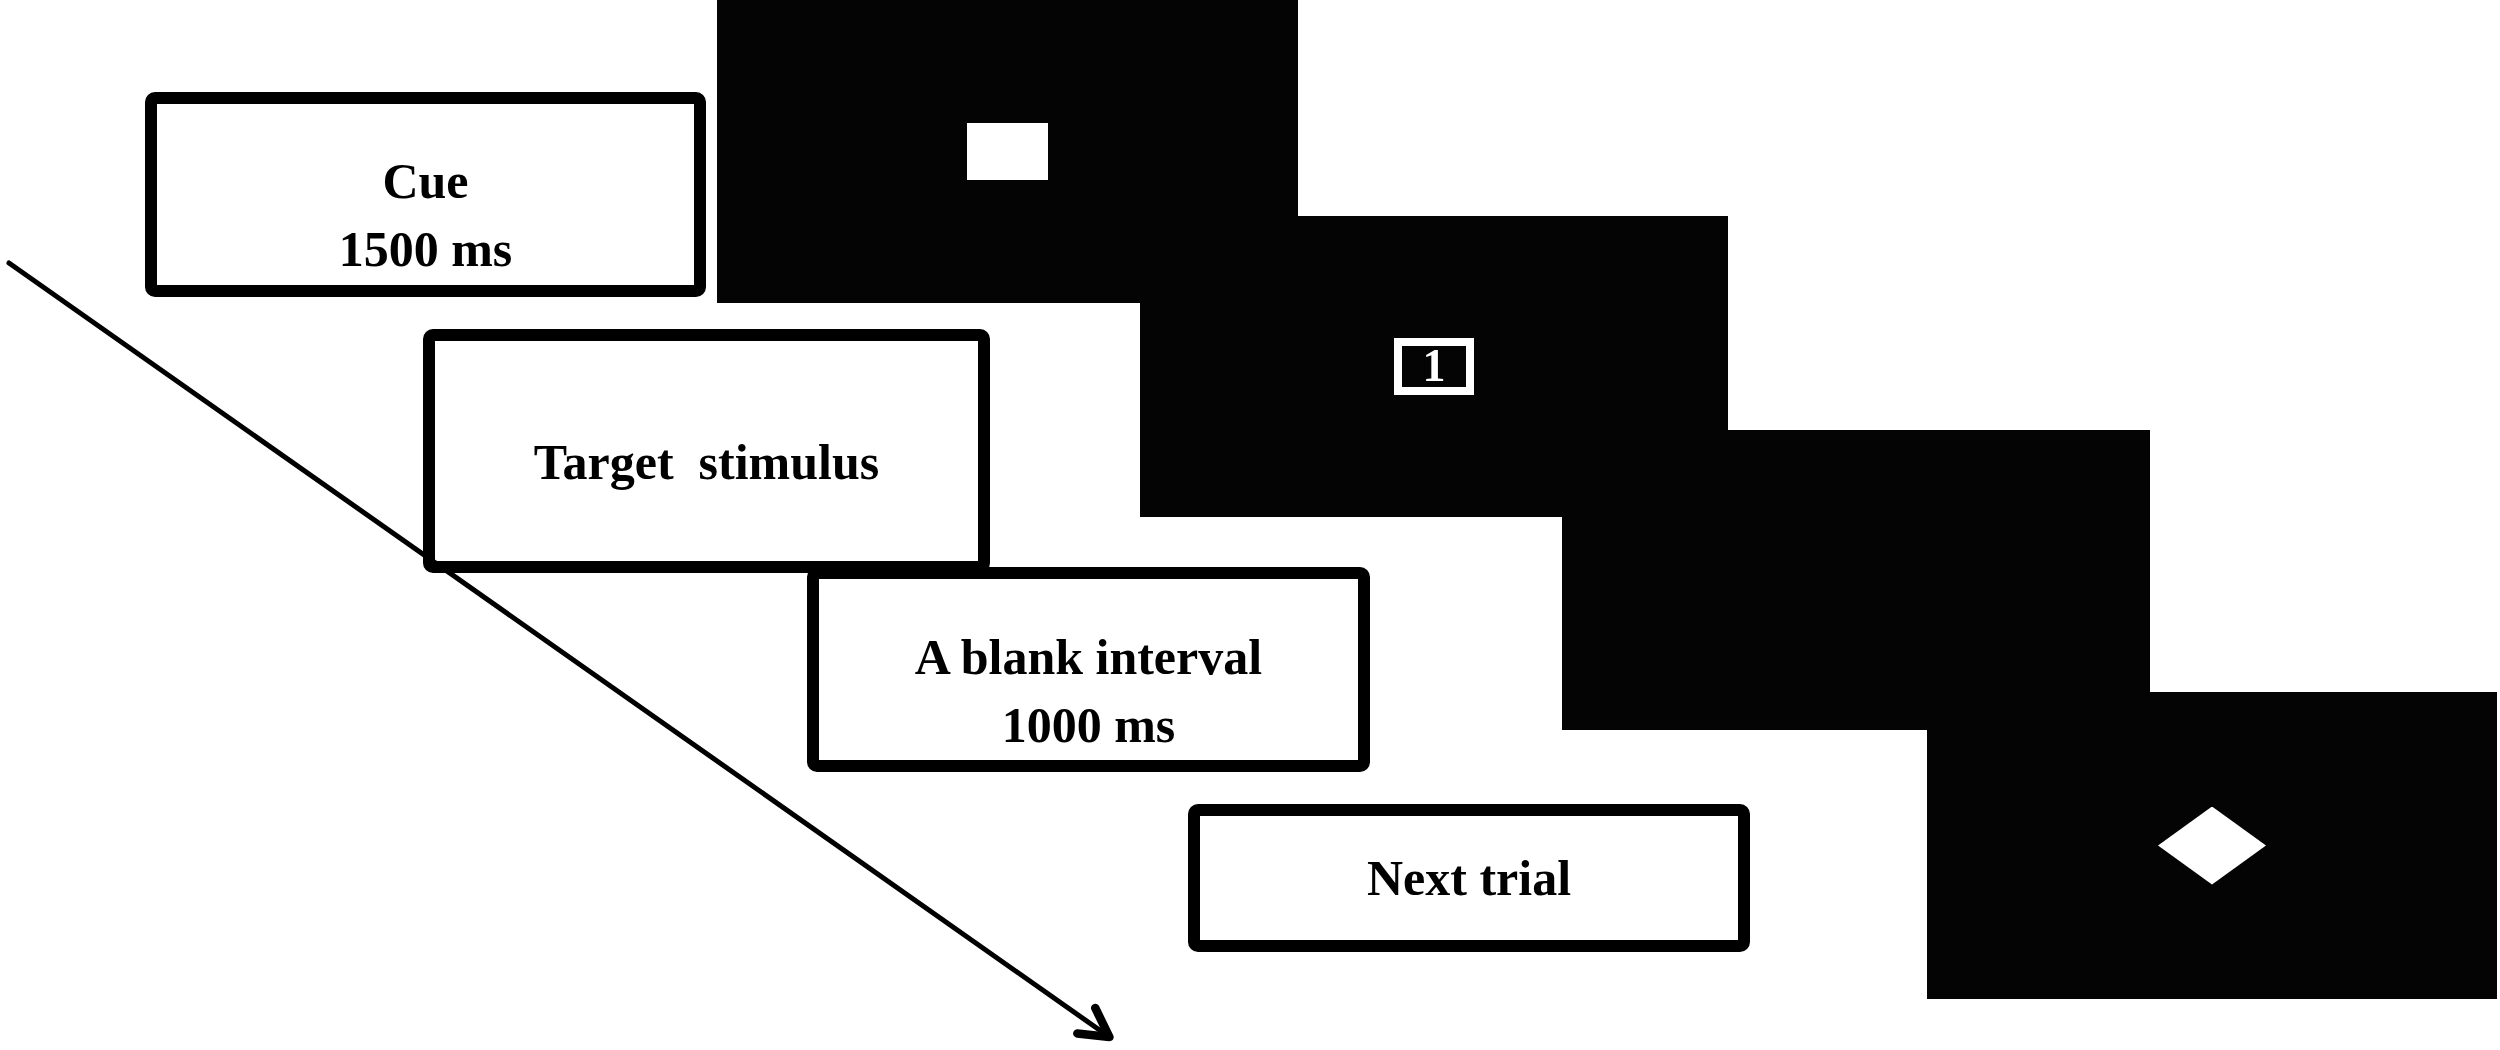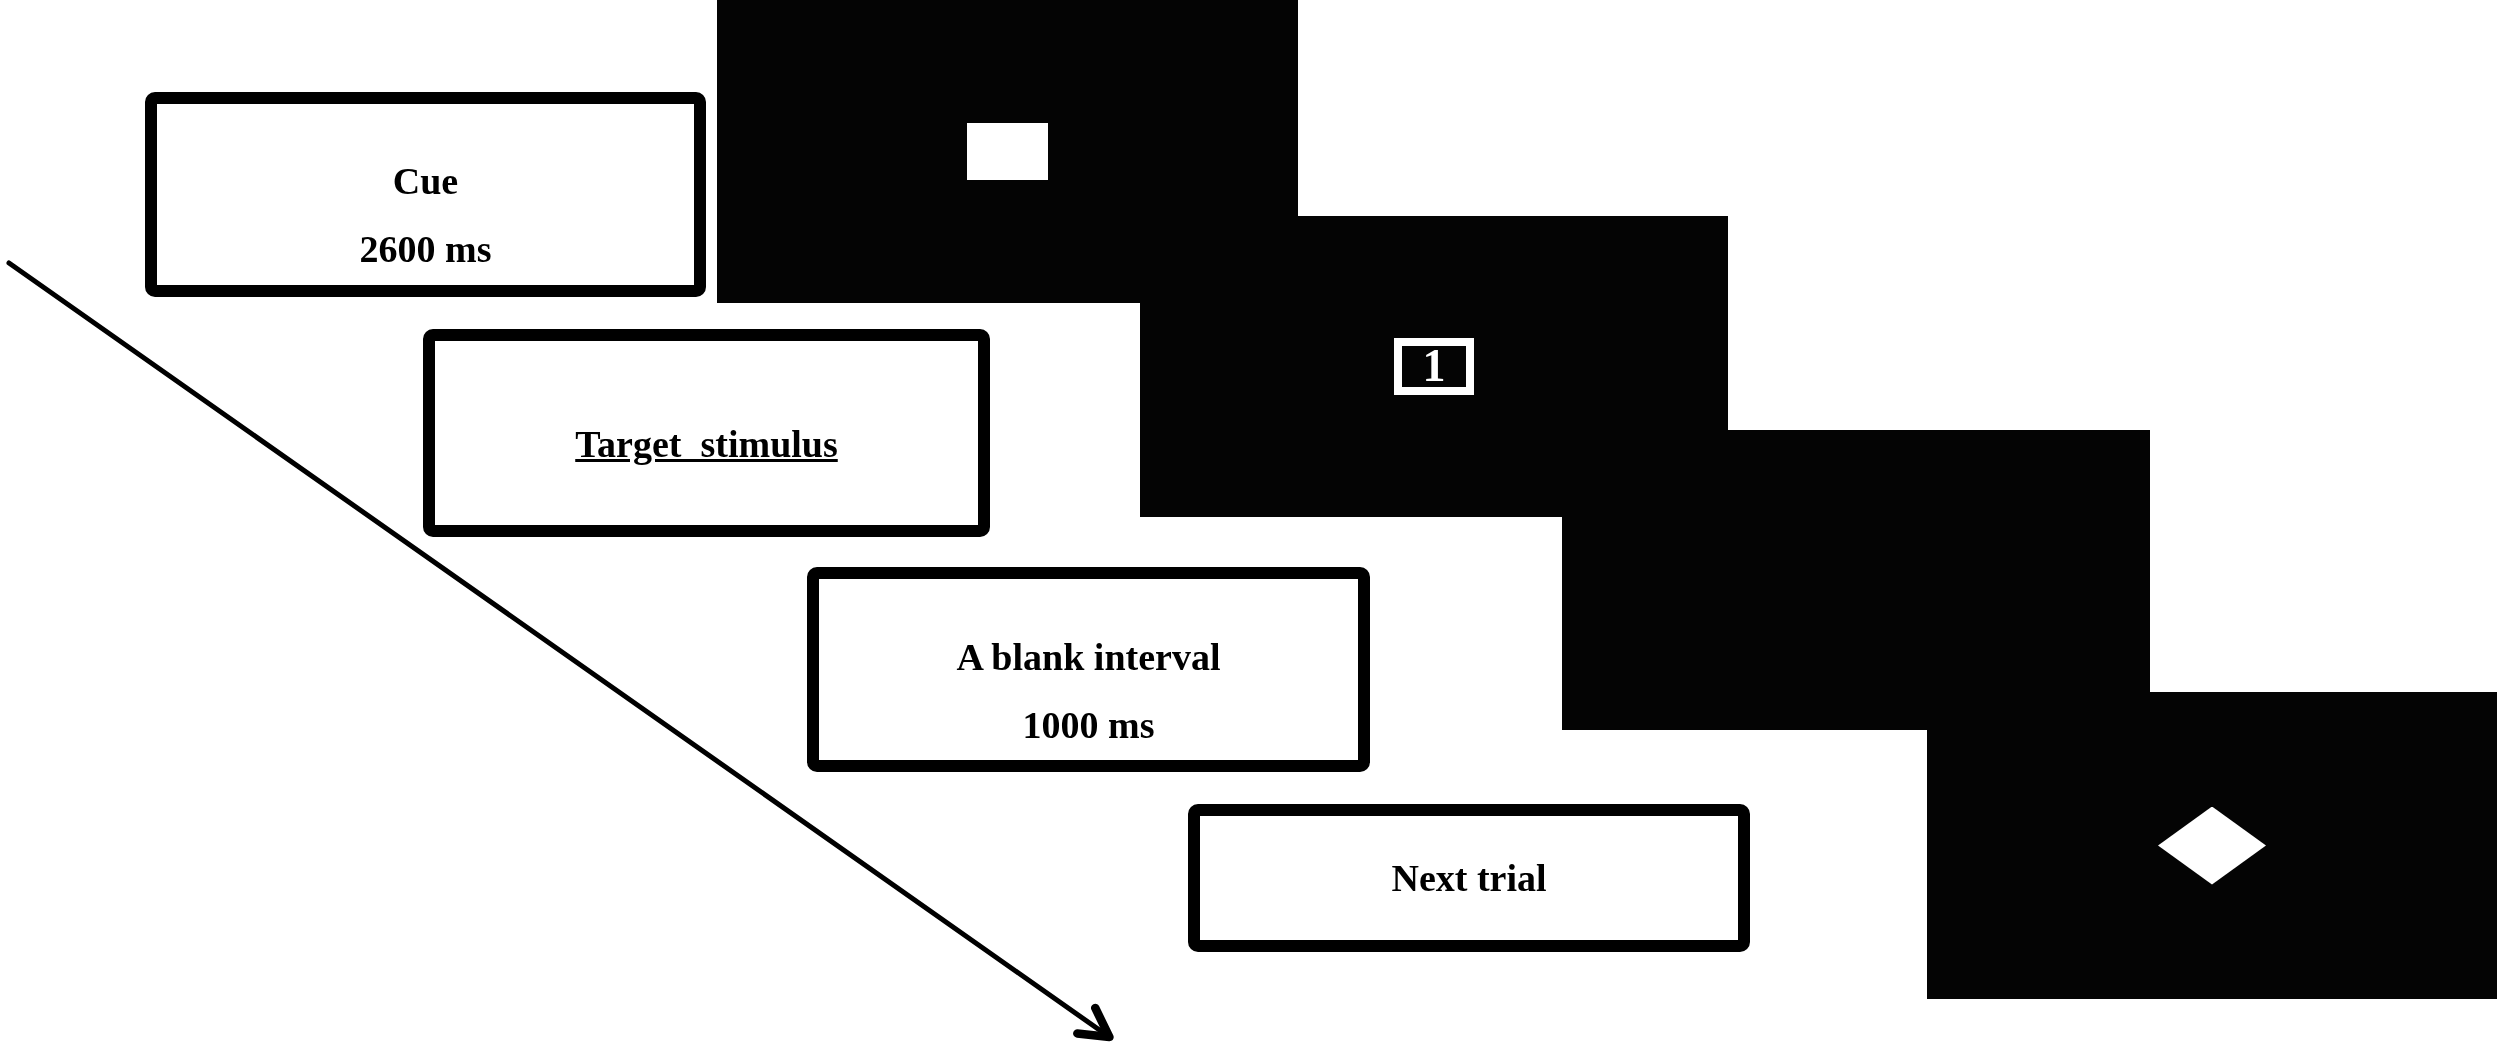--- a/index.html
+++ b/index.html
@@ -27,25 +27,25 @@
   .diamond{
     width:108px;height:78px;background:#ffffff;
     clip-path:polygon(50% 0, 100% 50%, 50% 100%, 0 50%);
   }
 
   
   .label-box{
     position:absolute;box-sizing:border-box;background:#ffffff;
     border:12px solid #000000;border-radius:10px;
     display:flex;flex-direction:column;align-items:center;justify-content:center;
-    color:#000000;font-weight:700;font-size:38px;line-height:68px;text-align:center;
+    color:#000000;font-weight:700;font-size:50px;line-height:68px;text-align:center;
   }
   .label-box .line{white-space:pre-wrap;flex-shrink:0;}
   #box-cue   {left:145px; top:92px; width:561px;height:205px;padding-top:40px;}
-  #box-target{left:423px; top:329px;width:567px;height:208px;padding-top:22px;text-decoration:underline;}
+  #box-target{left:423px; top:329px;width:567px;height:244px;padding-top:22px;}
   #box-blank {left:807px; top:567px;width:563px;height:205px;padding-top:43px;}
   #box-next  {left:1188px;top:804px;width:562px;height:148px;}
 
   
   #arrow-svg{position:absolute;left:0;top:0;pointer-events:none;}
 </style>
 </head>
 <body>
 
 <div id="canvas">
@@ -61,21 +61,21 @@
   </div>
 
   <div class="panel" id="panel-blank"></div>
 
   <div class="panel" id="panel-next">
     <div class="diamond"></div>
   </div>
 
   <div class="label-box" id="box-cue">
     <div class="line">Cue</div>
-    <div class="line">2600 ms</div>
+    <div class="line">1500 ms</div>
   </div>
 
   <div class="label-box" id="box-target">
     <div class="line">Target  stimulus</div>
   </div>
 
   <div class="label-box" id="box-blank">
     <div class="line">A blank interval</div>
     <div class="line">1000 ms</div>
   </div>

